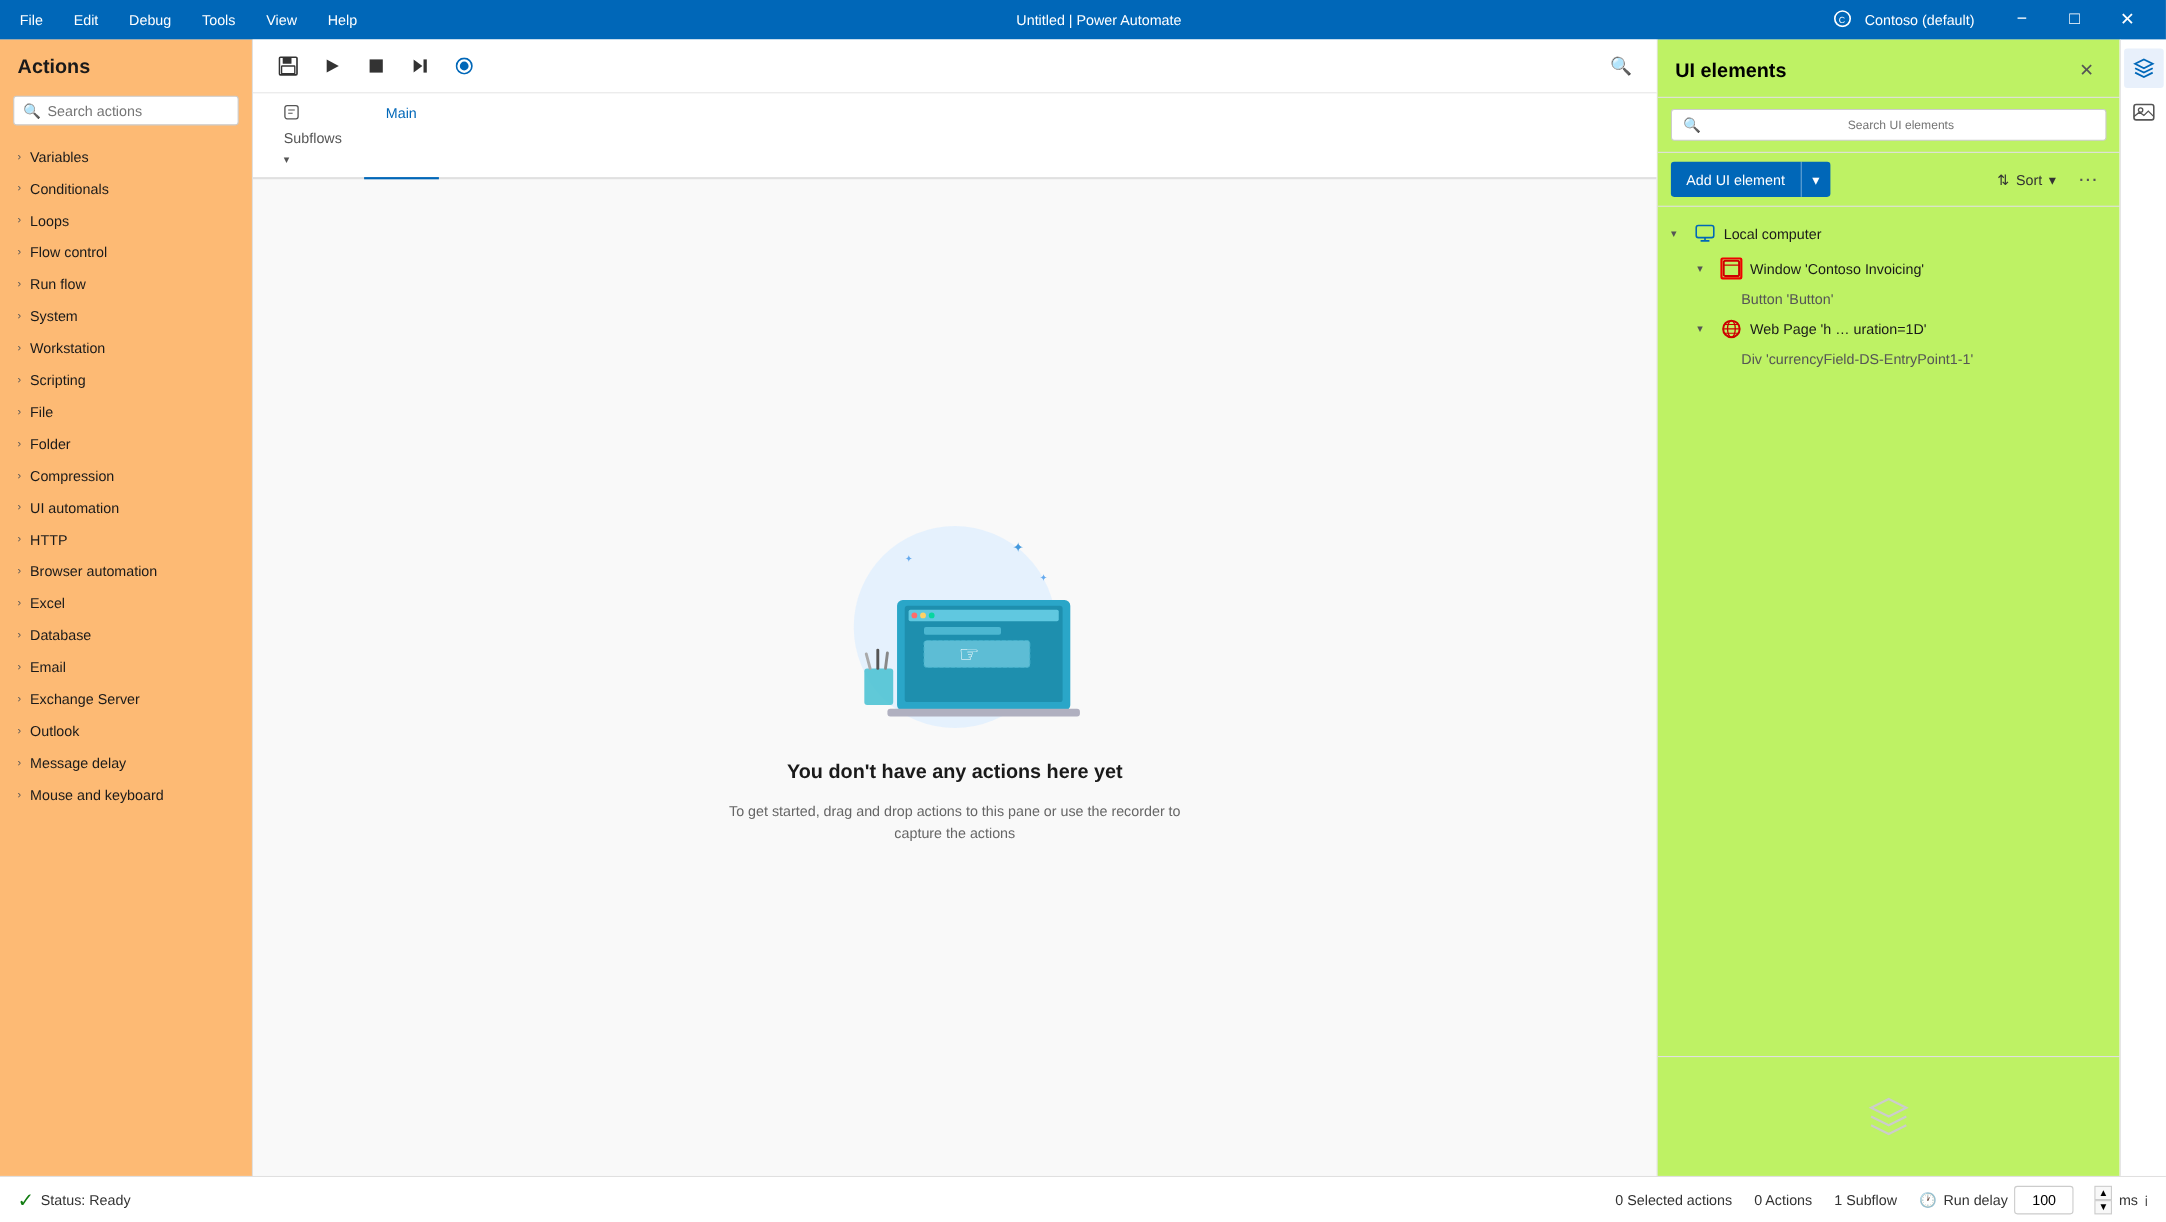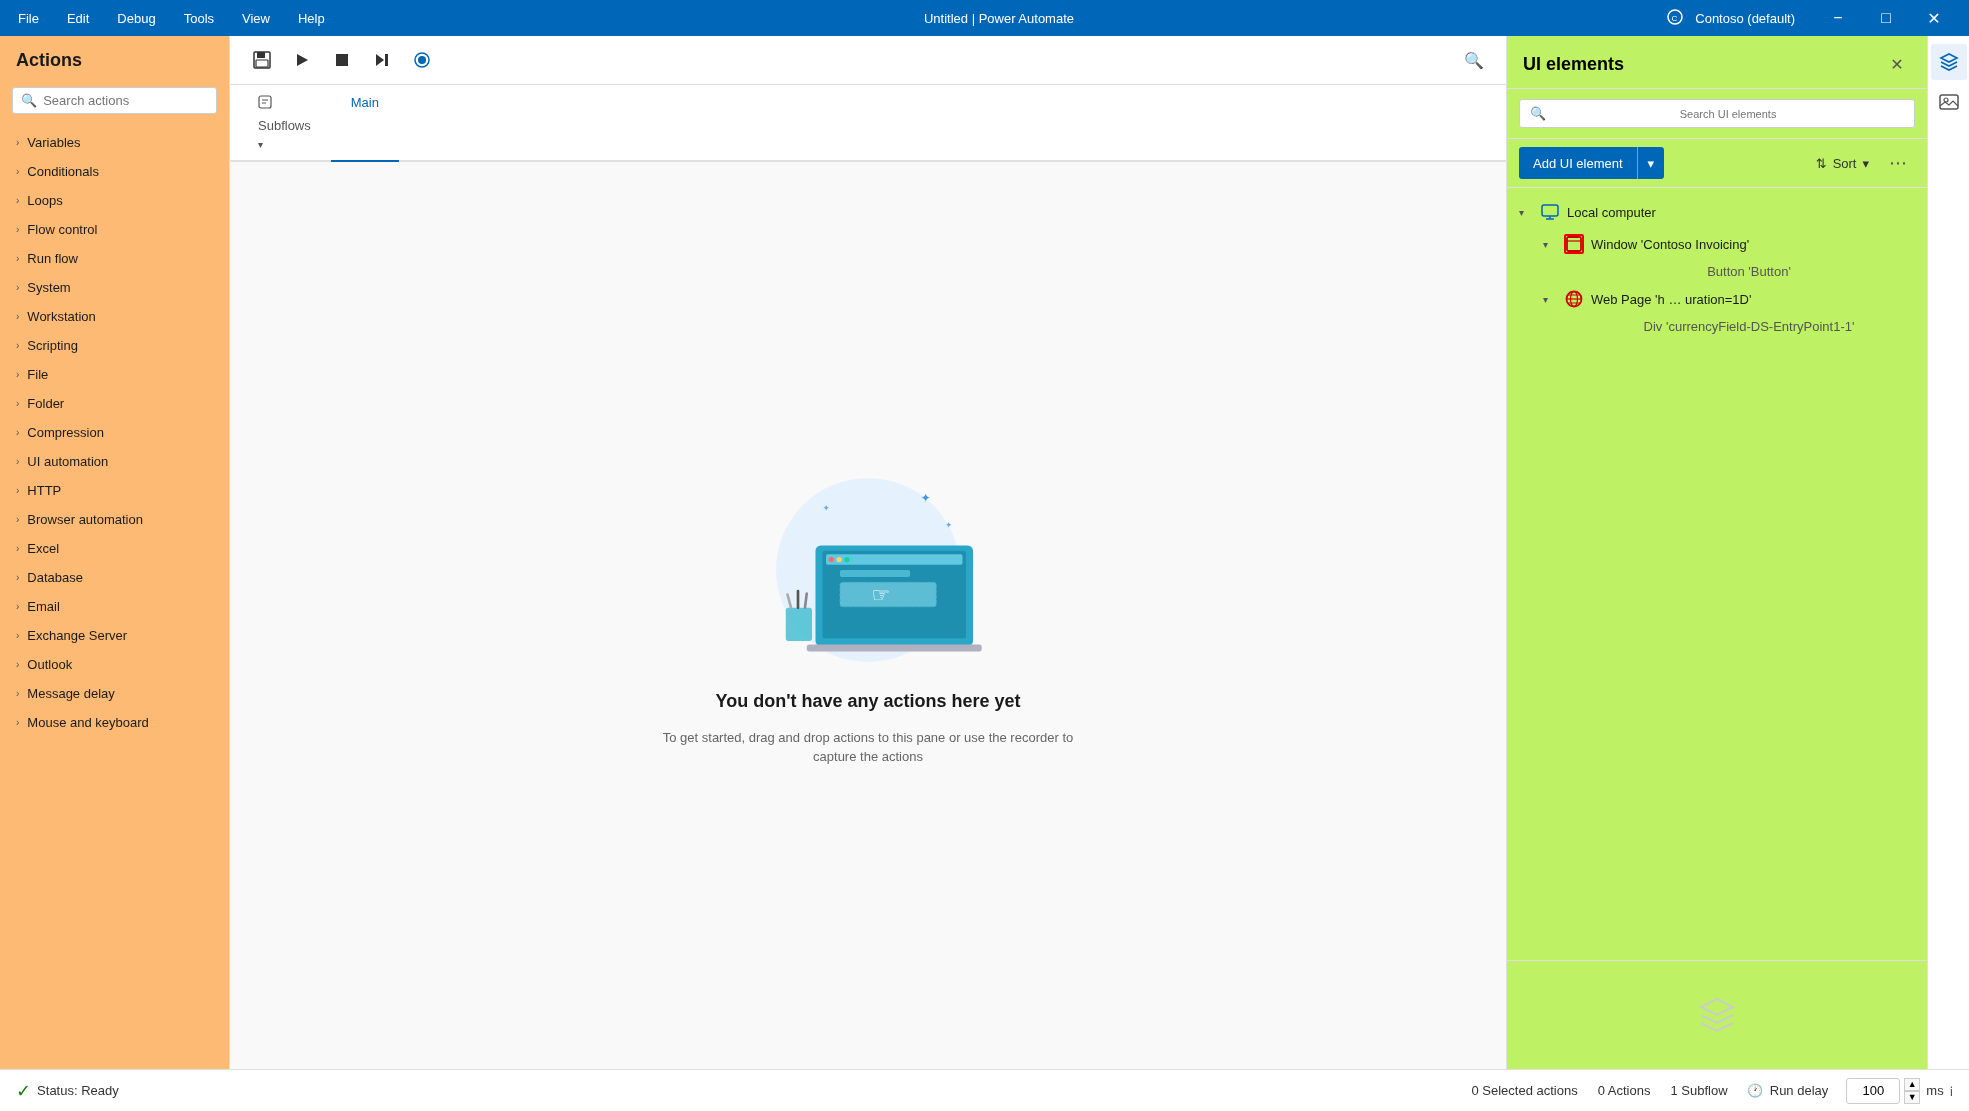--- a/index.html
+++ b/index.html
@@ -68,35 +68,35 @@
     .sort-btn { display: flex; align-items: center; gap: 6px; cursor: pointer; font-size: 13px; color: #333; padding: 6px 8px; border-radius: 3px; }
     .more-btn { cursor: pointer; font-size: 18px; color: #555; padding: 4px 8px; border-radius: 3px; }
 
     
     .ui-tree { flex: 1; overflow-y: auto; padding: 8px 0; }
     .tree-item { padding: 5px 12px; cursor: pointer; }
     .tree-item-row { display: flex; align-items: center; gap: 6px; }
     .tree-chevron { font-size: 10px; color: #555; width: 14px; }
     .tree-icon { width: 22px; height: 22px; display: flex; align-items: center; justify-content: center; }
     .tree-label { font-size: 13px; color: #1a1a1a; }
-    .tree-child { padding: 4px 12px 4px 52px; cursor: pointer; font-size: 13px; color: #555; text-align: center; }
+    .tree-child { padding: 4px 12px 4px 52px; cursor: pointer; font-size: 13px; color: #555; }
     .icon-window { width: 20px; height: 20px; border: 2px solid #e00; border-radius: 2px; display: inline-flex; align-items: center; justify-content: center; font-size: 9px; color: #e00; }
 
     
     .right-sidebar { width: 42px; background: white; border-left: 1px solid #e0e0e0; display: flex; flex-direction: column; align-items: center; padding: 8px 0; gap: 4px; }
     .sidebar-icon-btn { width: 36px; height: 36px; display: flex; align-items: center; justify-content: center; cursor: pointer; border-radius: 3px; font-size: 16px; color: #555; }
     .sidebar-icon-btn.active { color: #0067b8; background: #e8f0fb; }
 
     
     .status-bar { height: 42px; background: white; border-top: 1px solid #e0e0e0; display: flex; align-items: center; padding: 0 16px; gap: 20px; font-size: 13px; color: #333; }
     .status-ready { display: flex; align-items: center; gap: 6px; }
     .status-dot { color: #107c10; font-size: 18px; }
     .status-spacer { flex: 1; }
     .status-section { display: flex; align-items: center; gap: 6px; }
-    .run-delay-input { display: flex; align-items: flex-end; gap: 4px; margin-left: 12px; }
+    .run-delay-input { display: flex; align-items: flex-end; gap: 19px; }
     .run-delay-input input { width: 54px; height: 26px; border: 1px solid #ccc; border-radius: 3px; text-align: center; font-size: 13px; padding: 0 4px; }
     .spinner-btns { display: flex; flex-direction: column; height: 26px; }
     .spinner-btn { height: 13px; width: 16px; border: 1px solid #ccc; background: #f8f8f8; cursor: pointer; display: flex; align-items: center; justify-content: center; font-size: 9px; }
 
     
     .laptop-svg { width: 280px; height: 210px; }
 
     
     .ui-search-box { display: flex; align-items: center; border: 1px solid #ccc; border-radius: 3px; padding: 6px 10px; gap: 6px; background: white; }
     .ui-search-box input { border: none; outline: none; font-size: 11px; width: 100%; background: transparent; color: #666; text-align: center; }

